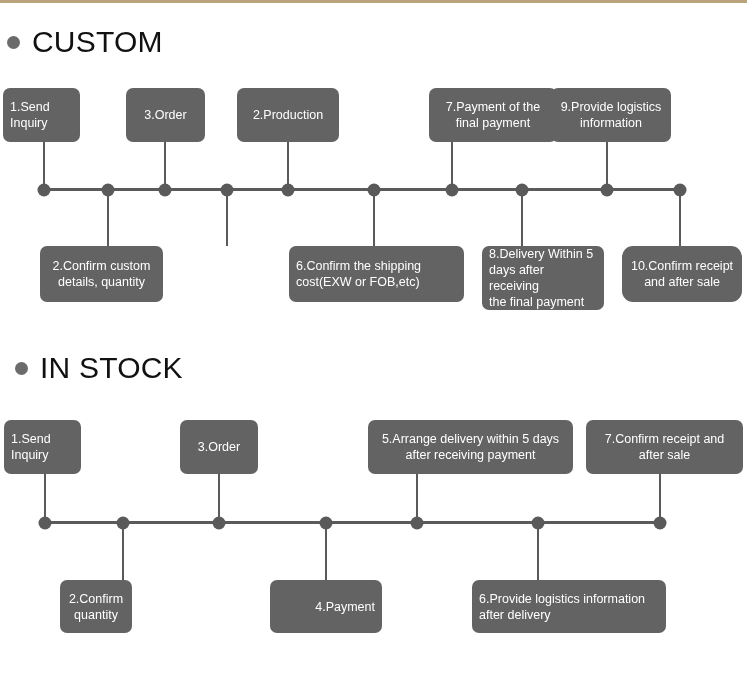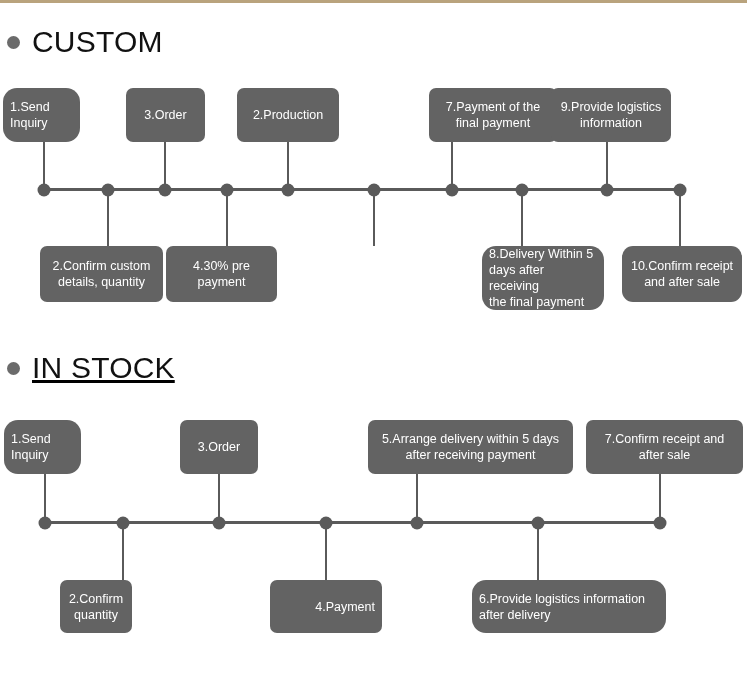--- a/index.html
+++ b/index.html
@@ -87,21 +87,20 @@
     align-items: center;
     justify-content: center;
     text-align: center;
     padding: 4px 7px;
     box-sizing: border-box;
     font-weight: 400;
   }
   .step-box.left-align {
     text-align: left;
     justify-content: flex-start;
-    border-radius: 14px;
   }
   .step-label {
     display: block;
     width: 100%;
   }
 </style>
 </head>
 <body>
 
 <div id="page">
@@ -150,31 +149,31 @@
   <div class="step-box" style="left:387px; top:88px; width:128px; height:54px;margin-left:42px;">
     <span class="step-label">7.Payment of the<br>final payment</span>
   </div>
   <div class="step-box" style="left:551px; top:88px; width:120px; height:54px;">
     <span class="step-label">9.Provide logistics<br>information</span>
   </div>
 
   <div class="step-box" style="left:40px; top:246px; width:123px; height:56px;">
     <span class="step-label">2.Confirm custom<br>details, quantity</span>
   </div>
-  <div class="step-box" style="left:166px; top:246px; width:111px; height:56px;">
-    <span class="step-label">4.30% pre<br>payment</span>
+  <div class="step-box left-align" style="left:289px; top:246px; width:175px; height:56px;">
+    <span class="step-label">6.Confirm the shipping<br>cost(EXW or FOB,etc)</span>
   </div>
   <div class="step-box left-align" style="left:482px; top:246px; width:122px; height:64px;">
     <span class="step-label">8.Delivery Within 5<br>days after receiving<br>the final payment</span>
   </div>
   <div class="step-box" style="left:622px; top:246px; width:120px; height:56px;border-radius:11px;">
     <span class="step-label">10.Confirm receipt<br>and after sale</span>
   </div>
 
-  <div class="section-heading" style="left:0px; top:348px;text-decoration:underline;">
+  <div class="section-heading" style="left:8px; top:348px;">
     <span class="heading-bullet"></span>
     <span class="heading-text">IN STOCK</span>
   </div>
 
   <div class="timeline" style="left:45px; top:521px; width:615px;"></div>
 
   <div class="node" style="left:45px;  top:523px;"></div>
   <div class="node" style="left:123px; top:523px;"></div>
   <div class="node" style="left:219px; top:523px;"></div>
   <div class="node" style="left:326px; top:523px;"></div>

